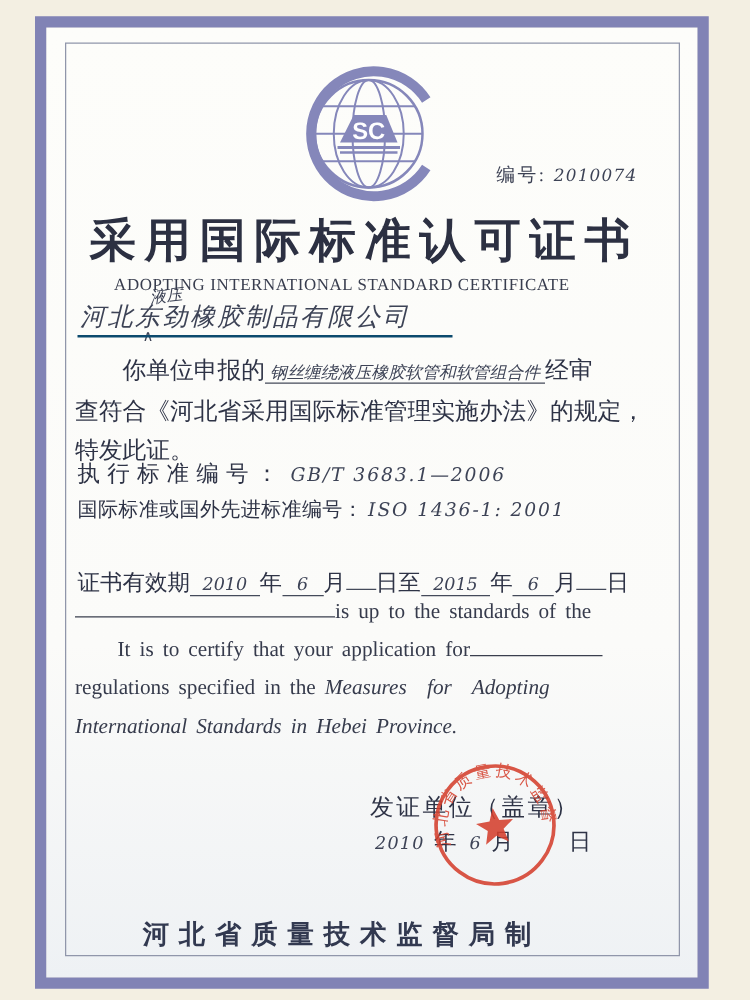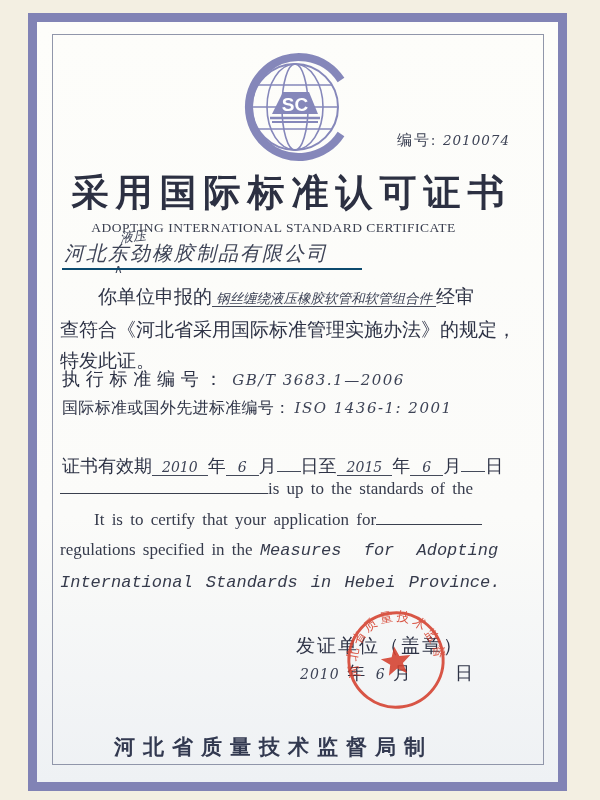--- a/index.html
+++ b/index.html
@@ -65,21 +65,21 @@
   .field .val{font-size:15px;letter-spacing:1.5px;}
   .field .val-big{font-size:21px;letter-spacing:3px;}
 
   .validity{position:absolute;left:62px;top:452px;font-size:18px;white-space:nowrap;}
   .validity .hw{font-size:14px;}
   .ul{display:inline-block;border-bottom:1.5px solid #444a5a;height:1.05em;vertical-align:baseline;}
 
   .english{position:absolute;left:60px;top:474px;width:488px;font-size:17px;line-height:30.5px;word-spacing:3px;color:#363b4c;}
   .english .ind{display:inline-block;width:2em;}
   .english .ul{border-bottom:1px solid #3a3f4e;}
-  .english i{font-family:Liberation Mono, monospace;}
+  .english i{font-family:Liberation Serif, serif;}
   .wide-i{word-spacing:12px;}
 
   .issuer-label{position:absolute;left:296px;top:633px;font-size:19px;letter-spacing:2px;}
   .issuer-date{position:absolute;left:300px;top:661px;font-size:18px;letter-spacing:3px;white-space:nowrap;}
   .issuer-date .hw{font-size:14px;letter-spacing:1px;}
   .gap26{display:inline-block;width:26px;}
 
   .seal{position:absolute;left:342px;top:606px;width:108px;height:108px;transform:rotate(-8deg);opacity:0.88;}
 
   .footer{

